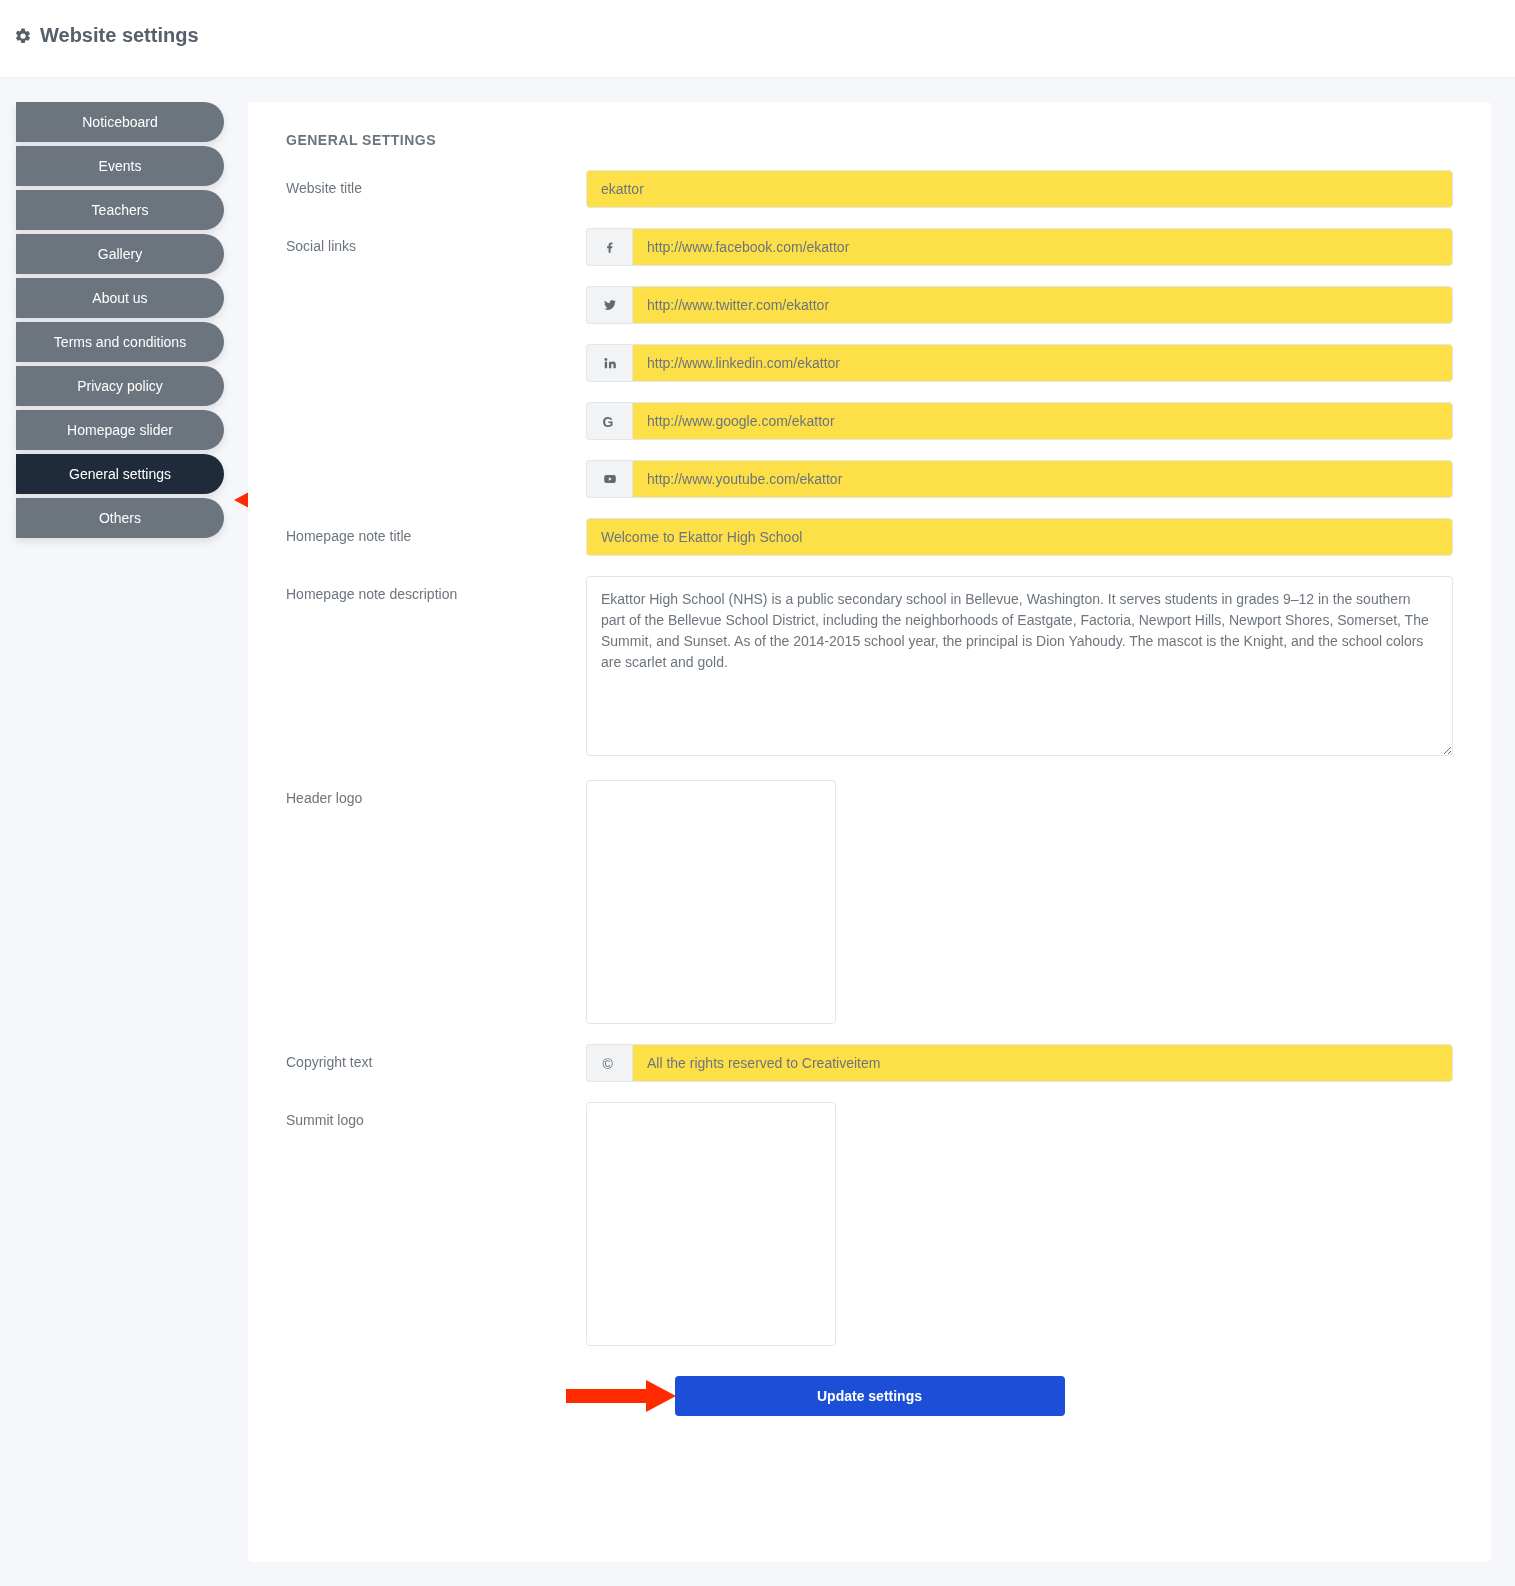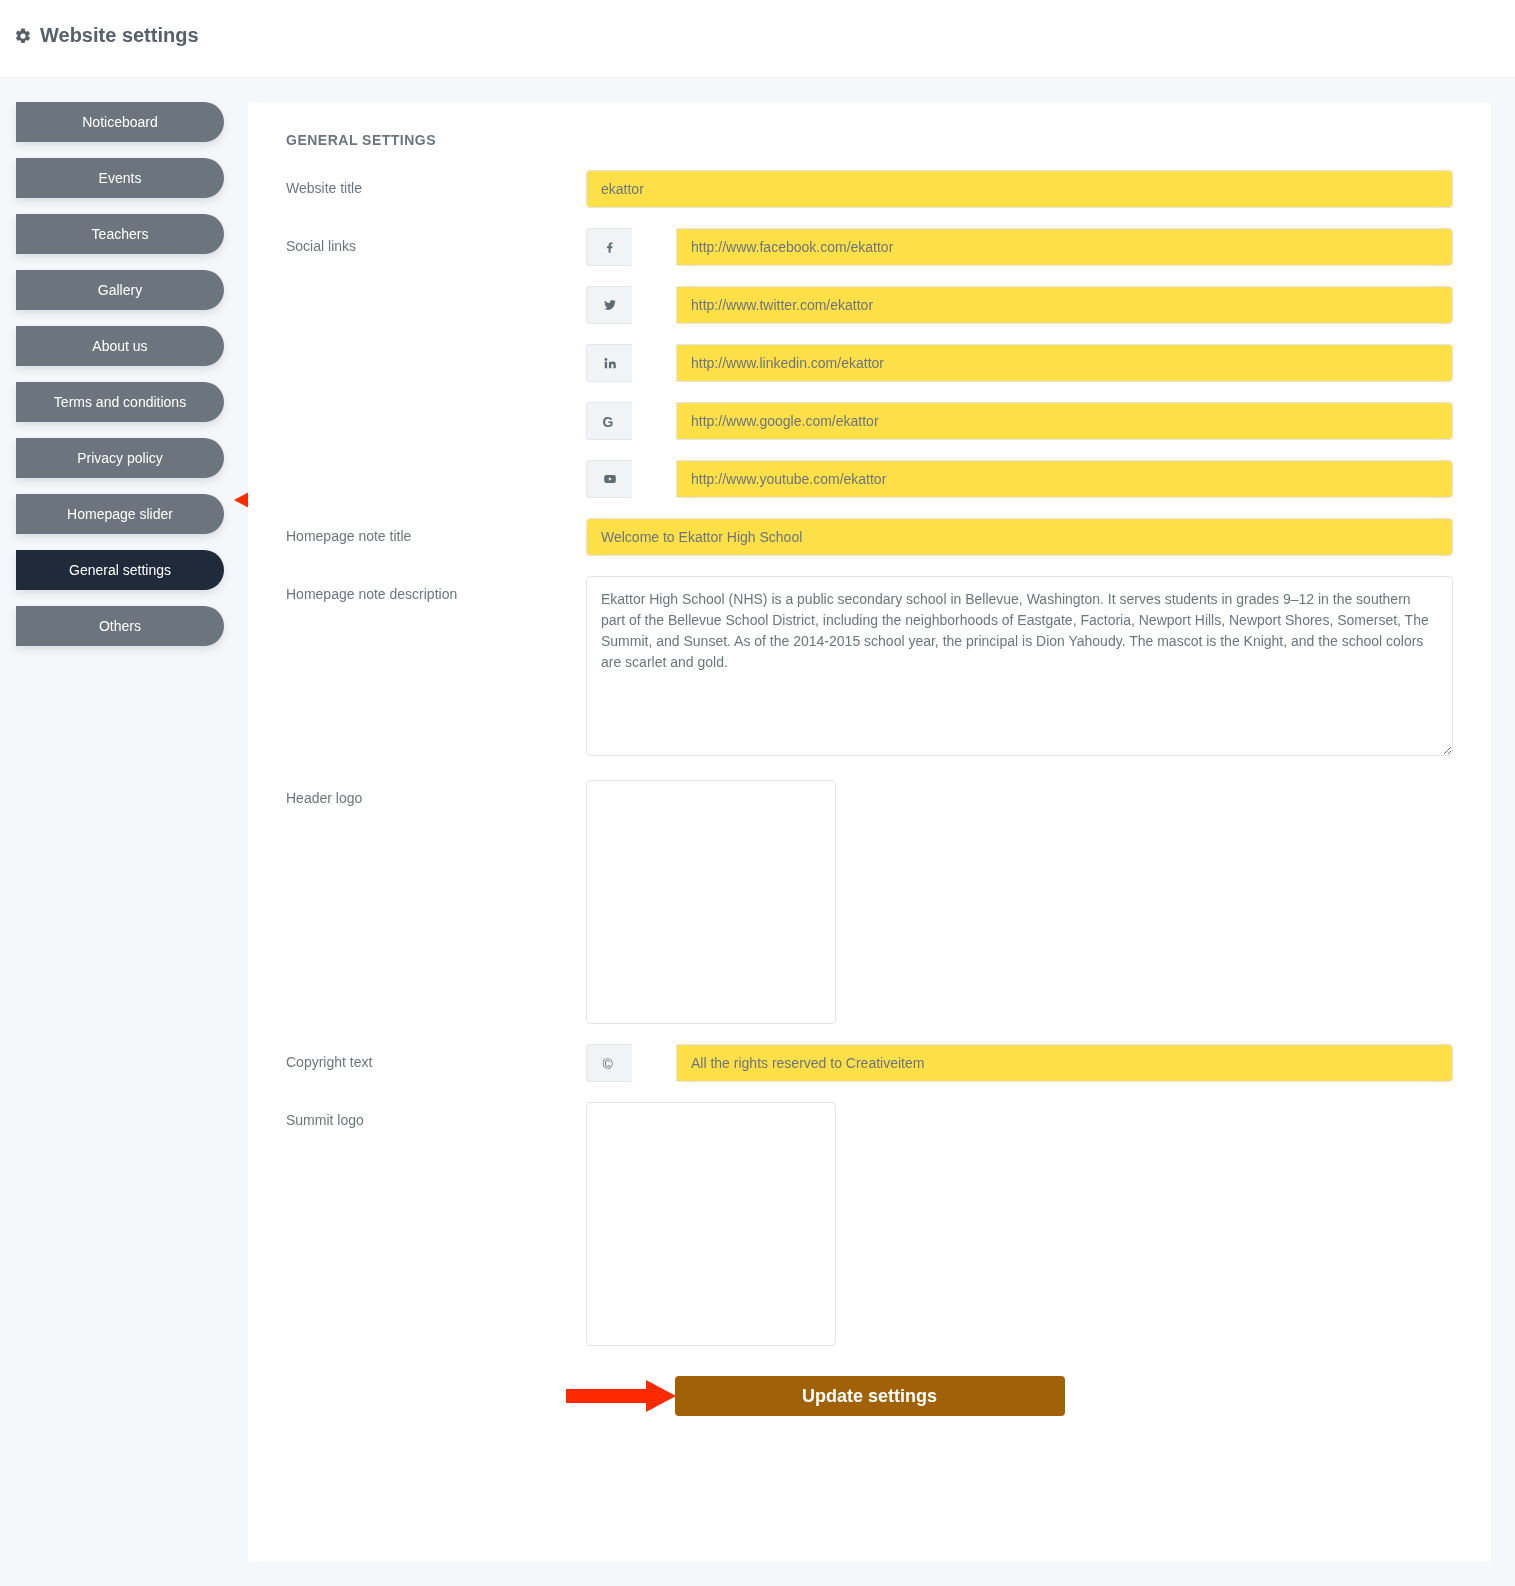--- a/index.html
+++ b/index.html
@@ -4,21 +4,21 @@
 <style>
 * { box-sizing: border-box; margin: 0; padding: 0; }
 body { font-family: -apple-system, BlinkMacSystemFont, 'Segoe UI', Arial, sans-serif; background: #f6f7fb; color: #6c757d; width: 1515px; }
 
 .topbar { background: #ffffff; padding: 24px 26px 30px 14px; display: flex; align-items: center; gap: 8px; border-bottom: 1px solid #eef0f4; }
 .topbar .gear { width: 18px; height: 18px; color: #56606a; }
 .topbar h1 { font-size: 20px; font-weight: 700; color: #56606a; }
 
 .layout { display: flex; gap: 24px; padding-top: 24px; }
 
-.sidenav { width: 224px; display: flex; flex-direction: column; gap: 16px; padding-left: 16px; }
+.sidenav { width: 224px; display: flex; flex-direction: column; gap: 4px; padding-left: 16px; }
 .pill { border: none; border-radius: 28px; height: 40px; display: flex; align-items: center; justify-content: center; font-size: 14px; color: #fff; cursor: pointer; box-shadow: 0 4px 8px rgba(0,0,0,0.10); }
 .pill.default { background: #6c757d; }
 .pill.active  { background: #1f2b3a; }
 .pill.rect-left { border-top-left-radius: 0; border-bottom-left-radius: 0; }
 
 .arrow { position: absolute; pointer-events: none; }
 .arrow svg { display: block; }
 
 .card { background: #fff; flex: 1; margin-right: 24px; border-radius: 4px; padding: 30px 38px 40px; box-shadow: 0 1px 2px rgba(0,0,0,0.03); min-height: 1460px; position: relative; }
 .card h2 { font-size: 14px; letter-spacing: .5px; font-weight: 700; color: #6c757d; margin-bottom: 22px; }
@@ -27,28 +27,28 @@
 .row .label { width: 300px; padding-top: 10px; font-size: 14px; color: #6c757d; }
 .row .field { flex: 1; }
 
 .input { width: 100%; height: 38px; border: 1px solid #e2e6ea; border-radius: 4px; padding: 0 14px; font-size: 14px; color: #6c757d; background: #fde047; }
 .input::placeholder { color: #a7afb6; }
 
 .group { display: flex; margin-bottom: 20px; }
 .group:last-child { margin-bottom: 0; }
 .group .addon { width: 46px; min-width: 46px; height: 38px; border: 1px solid #e2e6ea; border-right: none; border-radius: 4px 0 0 4px; background: #f1f3f5; display: flex; align-items: center; justify-content: center; color: #5f6a73; }
 .group .addon svg, .group .addon .glyph { width: 14px; height: 14px; font-size: 14px; }
-.group .input { border-radius: 0 4px 4px 0; margin-left: 44px; }
+.group .input { border-radius: 0 4px 4px 0; }
 
 .textarea { width: 100%; min-height: 180px; border: 1px solid #e2e6ea; border-radius: 4px; padding: 12px 14px; font-size: 14px; color: #6c757d; background: #fff; resize: vertical; font-family: inherit; line-height: 1.5; }
 
 .imgslot { width: 250px; height: 244px; border: 1px solid #e2e6ea; border-radius: 4px; background: #fff; }
 
 .submit-row { display: flex; justify-content: center; margin-top: 30px; position: relative; }
-.btn { background: #a16207; color: #fff; border: none; border-radius: 4px; height: 40px; width: 390px; font-size: 18px; font-weight: 600; cursor: pointer; }
+.btn { background: #1d4ed8; color: #fff; border: none; border-radius: 4px; height: 40px; width: 390px; font-size: 14px; font-weight: 600; cursor: pointer; }
 </style>
 </head>
 <body>
 
 <div class="topbar">
   <span class="gear">
     <svg viewBox="0 0 24 24" fill="currentColor">
         <path d="M19.14 12.94a7.07 7.07 0 0 0 .05-.94 7.07 7.07 0 0 0-.05-.94l2.03-1.58a.5.5 0 0 0 .12-.64l-1.92-3.32a.5.5 0 0 0-.6-.22l-2.39.96a7.03 7.03 0 0 0-1.62-.94l-.36-2.54A.5.5 0 0 0 13.9 2h-3.8a.5.5 0 0 0-.5.42l-.36 2.54c-.58.24-1.12.55-1.62.94l-2.39-.96a.5.5 0 0 0-.6.22L2.71 8.48a.5.5 0 0 0 .12.64l2.03 1.58c-.3.31-.5.63-.5.94s.2.63.5.94L2.83 14.16a.5.5 0 0 0-.12.64l1.92 3.32c.13.23.4.32.6.22l2.39-.96c.5.39 1.04.7 1.62.94l.36 2.54c.4.24.25.42.5.42h3.8c.25 0 .46-.18.5-.42l.36-2.54c.58-.24 1.12-.55 1.62-.94l2.39.96c.23.09.47 0 .6-.22l1.92-3.32a.5.5 0 0 0-.12-.64l-2.03-1.58ZM12 15.5A3.5 3.5 0 1 1 12 8.5a3.5 3.5 0 0 1 0 7Z"></path>
       </svg>
   </span>

